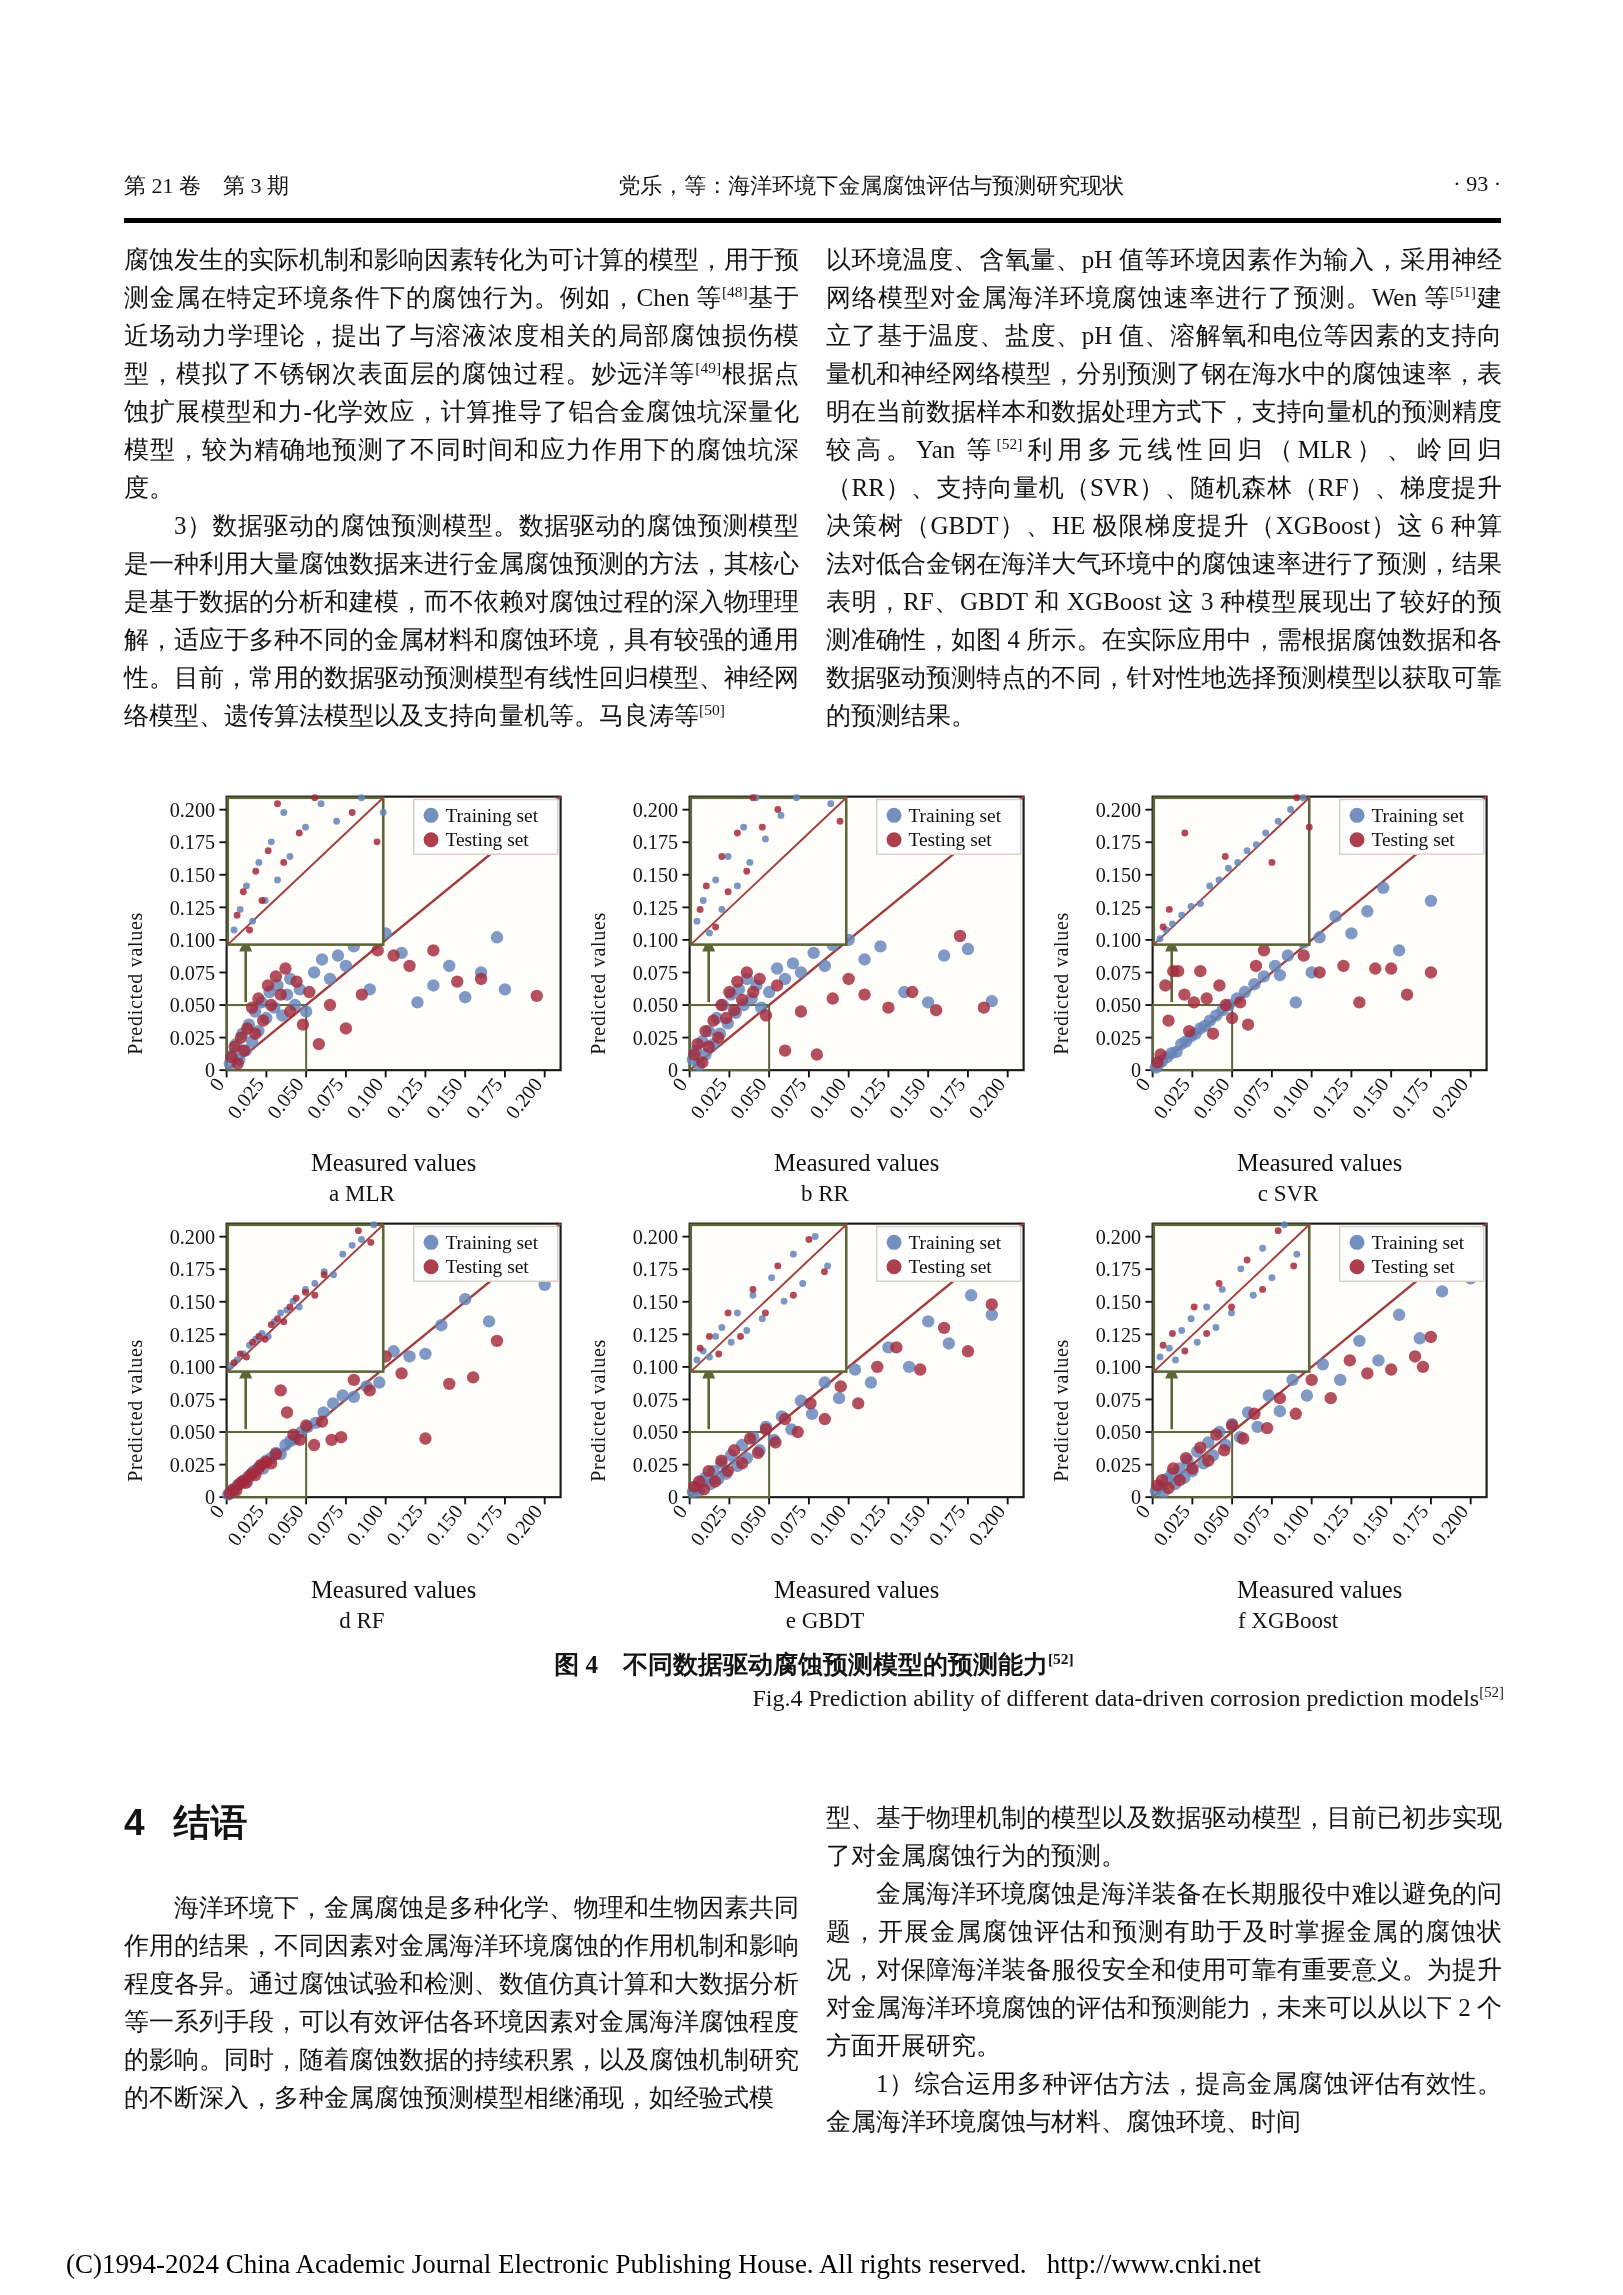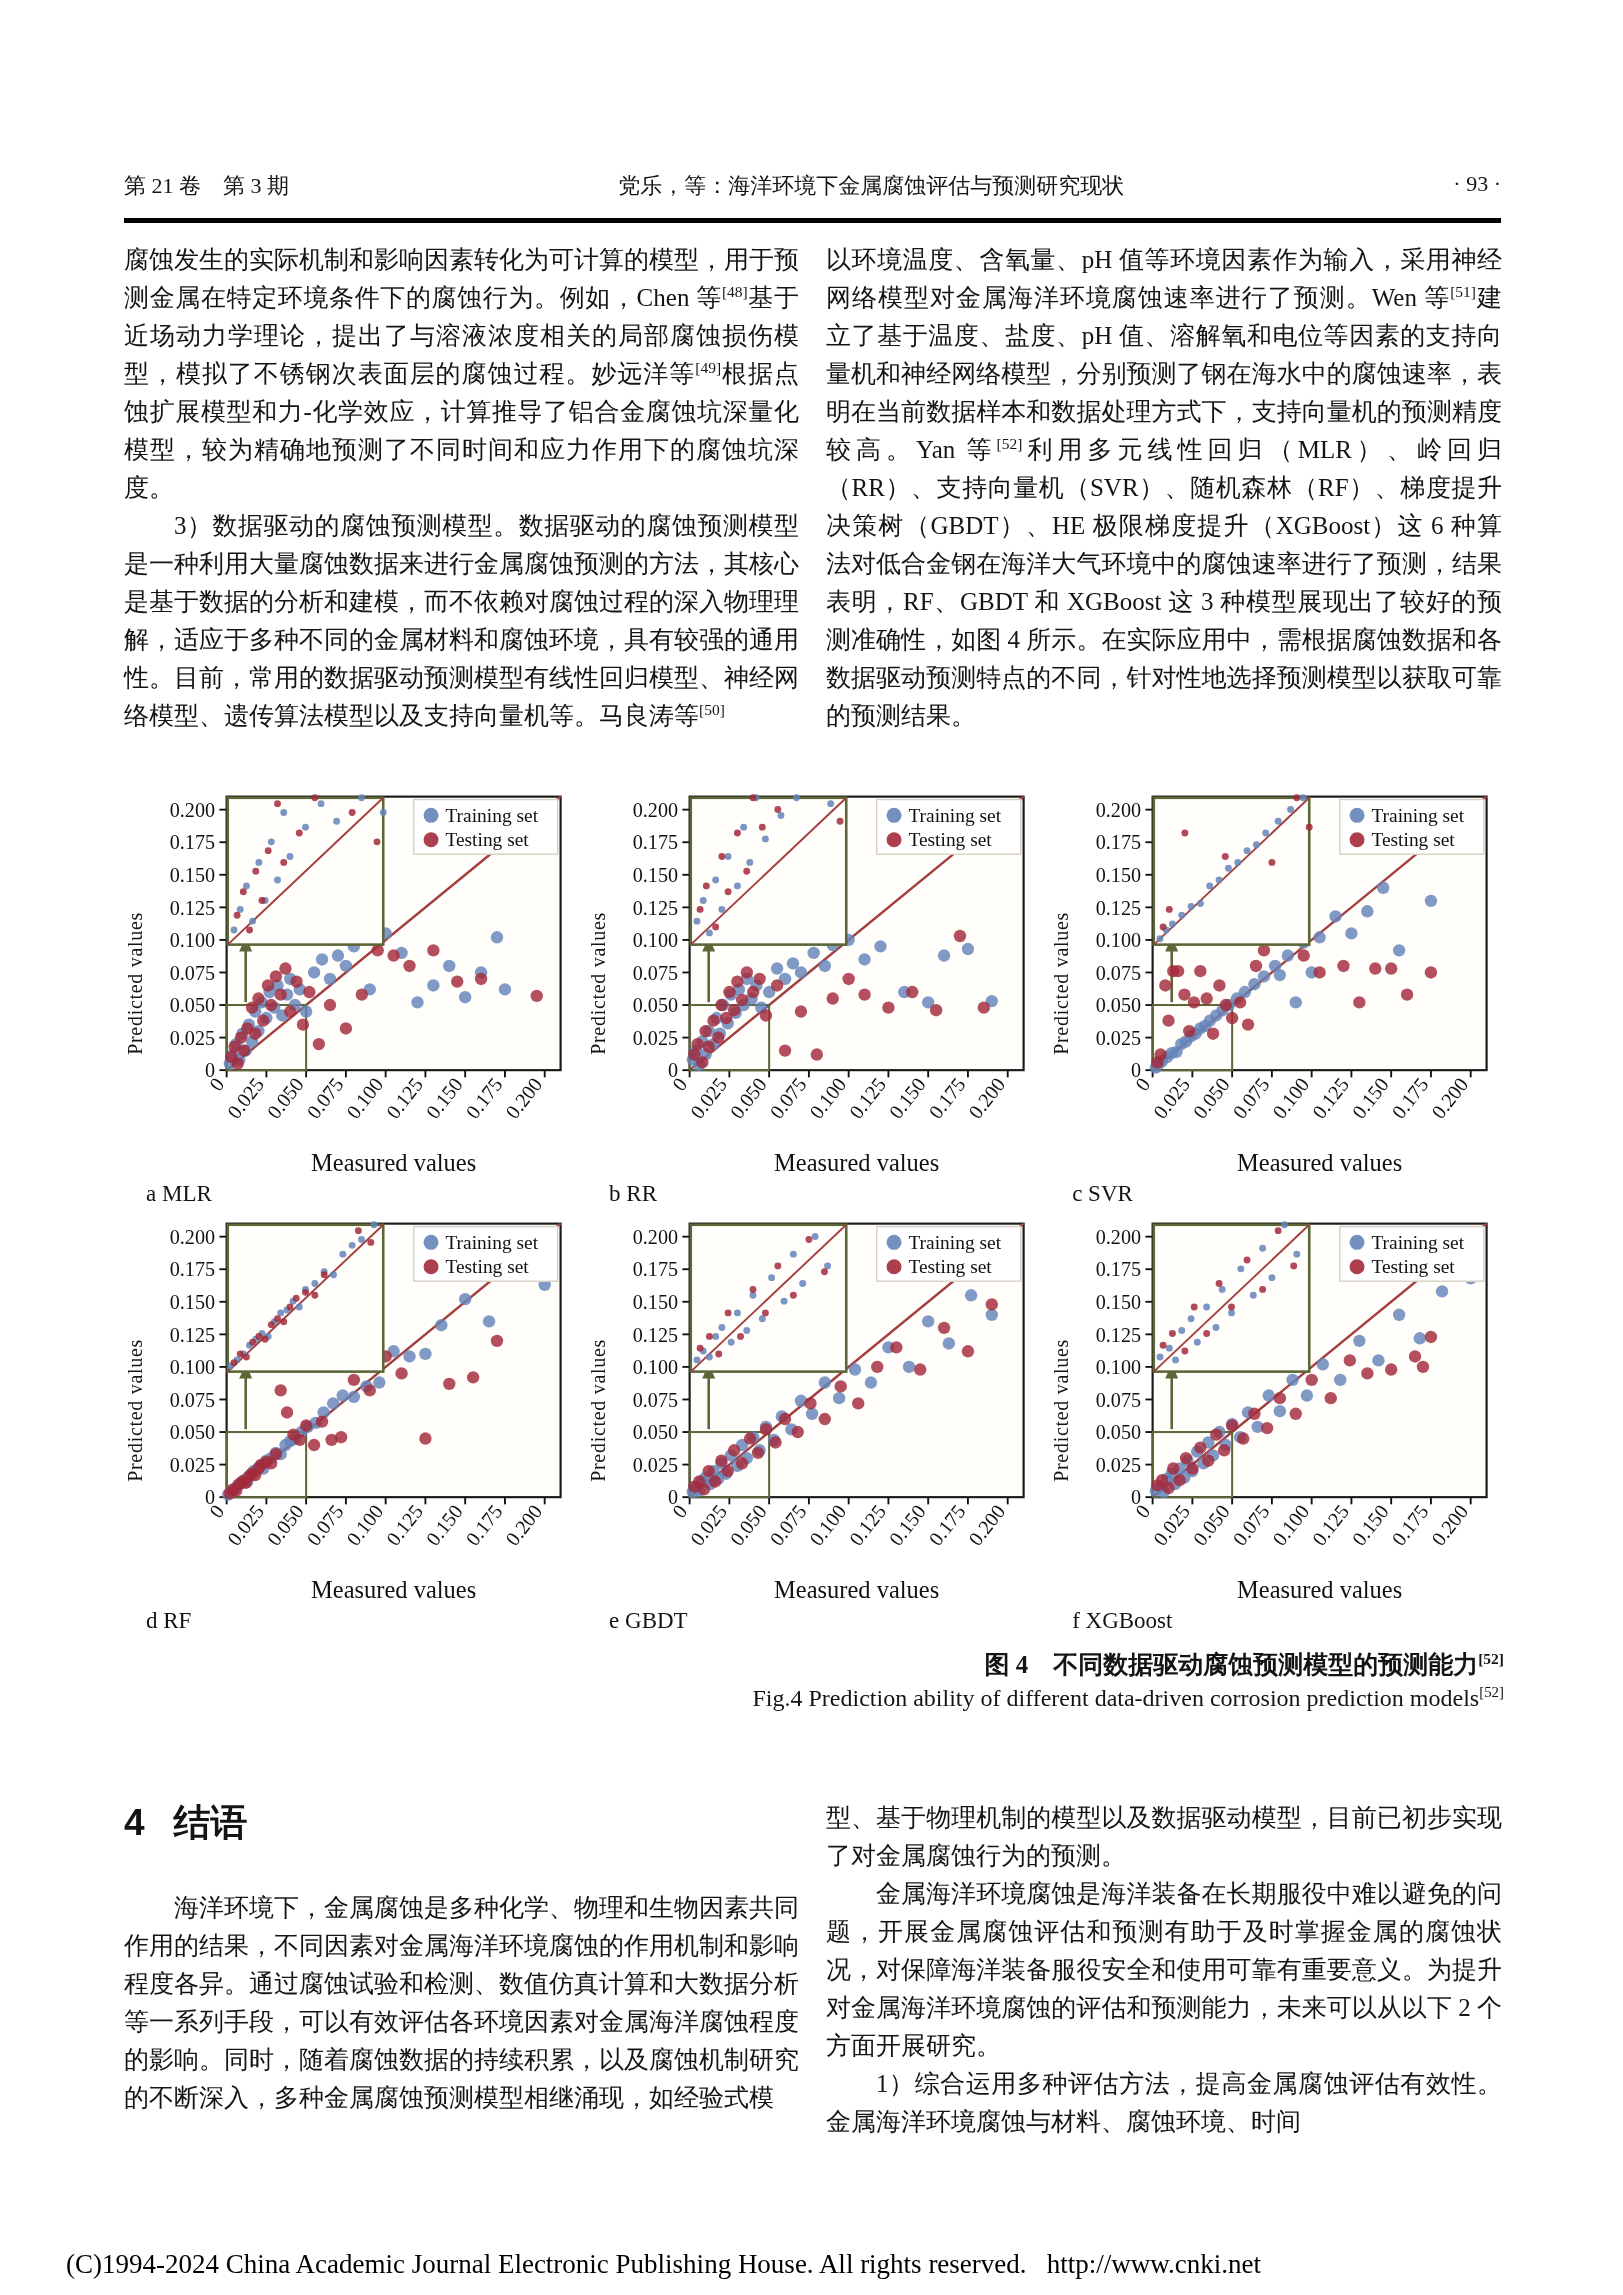--- a/index.html
+++ b/index.html
@@ -20,22 +20,22 @@
   .indent{text-indent:2em;}
   sup{font-size:0.62em;vertical-align:super;line-height:0;}
   
   .figure{position:absolute;left:124px;top:788px;width:1380px;}
   .panels{display:grid;grid-template-columns:repeat(3,1fr);column-gap:9.2px;row-gap:7.9px;}
   .panel{display:flex;flex-direction:column;}
   .plot-row{display:flex;align-items:center;}
   .ylab{width:22px;writing-mode:vertical-rl;transform:rotate(180deg);text-align:center;
         font-size:20px;letter-spacing:0.7px;color:#141414;}
   svg.plot{flex:1 1 auto;display:block;}
-  .plab{padding-left:22px;font-size:23px;margin-top:1.3px;}
-  .fig-cap-zh{text-align:right;font-size:25px;font-weight:bold;margin-top:14.4px;}
+  .plab{text-align:center;padding-left:22px;font-size:23px;margin-top:1.3px;}
+  .fig-cap-zh{text-align:center;font-size:25px;font-weight:bold;margin-top:14.4px;}
   .fig-cap-en{text-align:right;font-size:24px;margin-top:3.9px;}
   
   .section-heading{position:absolute;left:124px;top:1798px;
     font-family:"Liberation Sans","DejaVu Sans",sans-serif;font-weight:bold;font-size:37px;}
   .section-heading .num{margin-right:29px;}
   
   .footer{position:absolute;left:66px;top:2249px;font-size:27px;color:#000000;white-space:pre;}
 </style>
 </head>
 <body>

